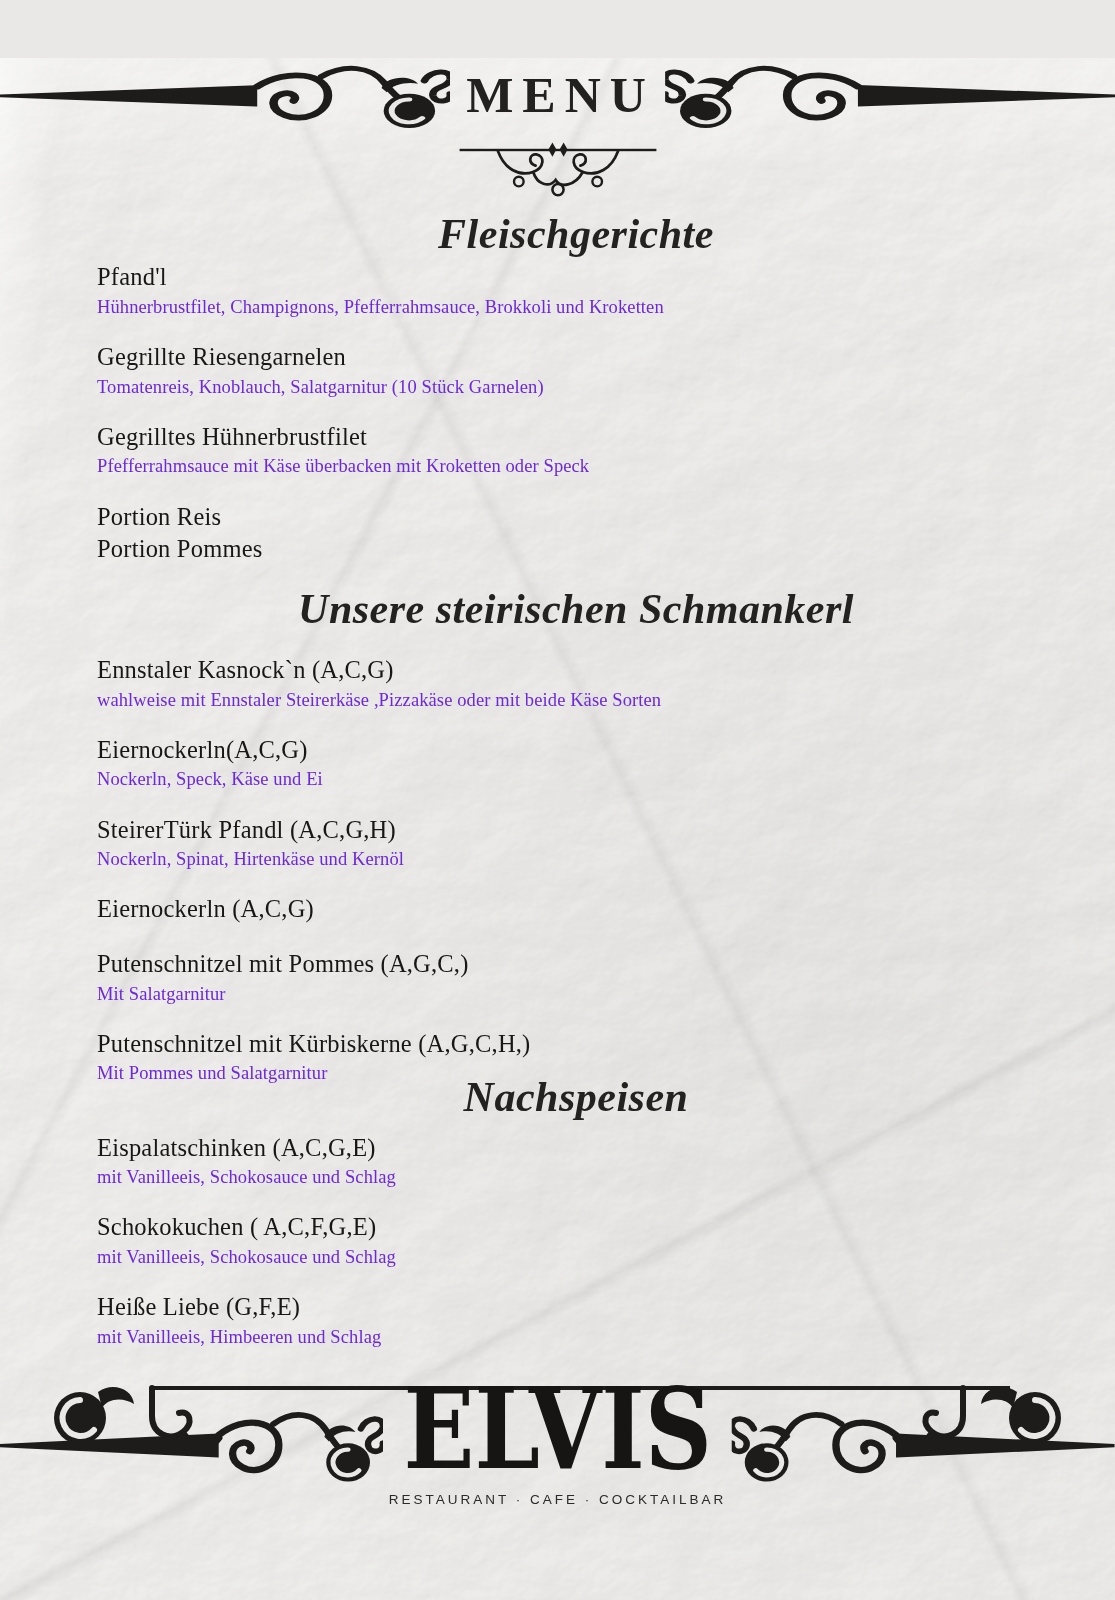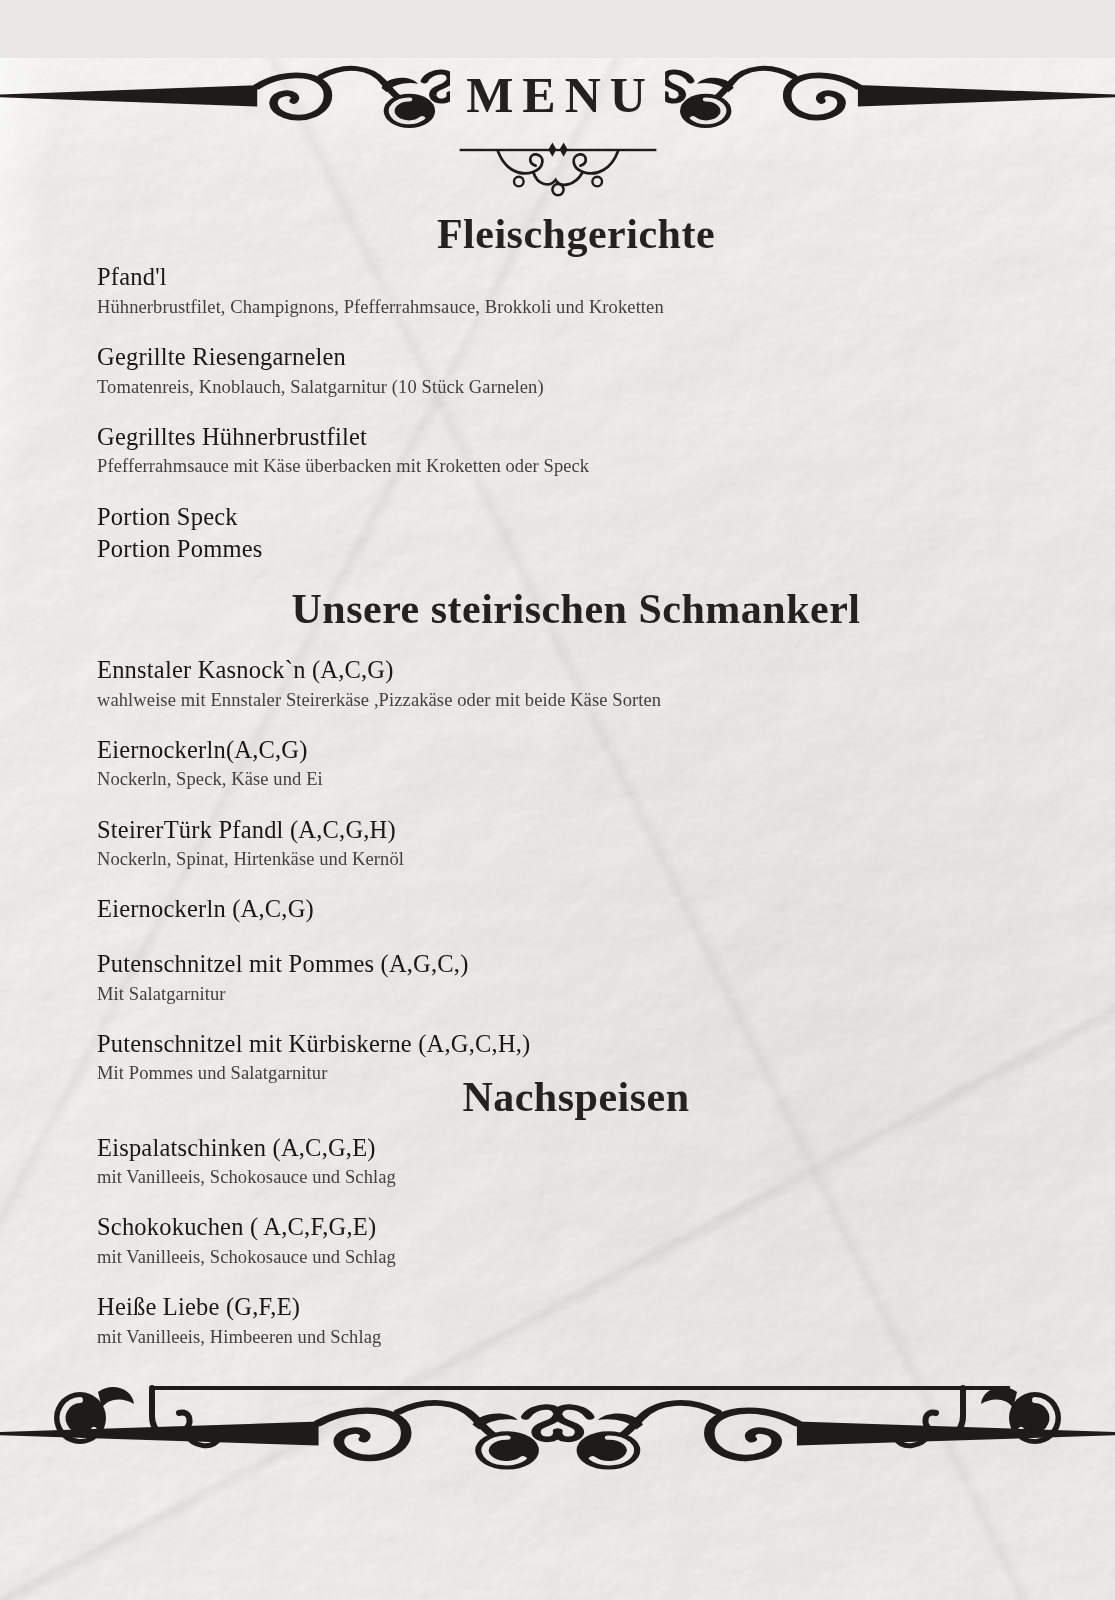--- a/index.html
+++ b/index.html
@@ -42,37 +42,37 @@
     font-size: 50px; font-weight: bold; letter-spacing: 9px;
     padding: 0 10px 6px 16px; color: #232120;
     font-family: "Liberation Serif", serif;
     white-space: nowrap;
   }
   .sub-flourish { display: block; margin: 2px auto 0 auto; width: 232px; height: 64px; }
 
   
   .menu-body { padding: 0 60px 0 97px; }
   .section-title {
-    font-weight: 600;
+    font-style: italic; font-weight: 600;
     font-size: 42px; line-height: 1.05;
     text-align: center; margin: 0; color: #242221;
     letter-spacing: 0.5px;
   }
   .section-0 .section-title { margin: 8px 0 6px 0; }
   .section-1 .section-title { margin: -2px 0 24px 0; }
   .section-2 .section-title { margin: -34px 0 14px 0; }
 
   .menu-item { margin-bottom: 24px; font-family: Liberation Serif, serif; }
   .menu-item.compact { margin-bottom: 2px; }
   .item-name {
     font-size: 24.5px; line-height: 1.25; color: #181716;
     letter-spacing: 0.2px;
   }
   .item-desc {
-    font-size: 18.5px; line-height: 1.2; color: #404040;
+    font-size: 18.5px; line-height: 1.2; color: #6d28d9;
     margin-top: 3px; letter-spacing: 0.1px;
   }
 
   
   .footer { position: relative; height: 230px; margin-top: 12px; }
   .footer-frame { position: absolute; top: 0; left: 0; width: 1115px; height: 110px; }
   .footer-row {
     position: absolute; top: 16px; left: 0; right: 0;
     display: flex; align-items: center;
   }
@@ -167,21 +167,21 @@
         <div class="item-name">Gegrillte Riesengarnelen</div>
         <div class="item-desc">Tomatenreis, Knoblauch, Salatgarnitur (10 Stück Garnelen)</div>
       </div>
 
       <div class="menu-item">
         <div class="item-name">Gegrilltes Hühnerbrustfilet</div>
         <div class="item-desc">Pfefferrahmsauce mit Käse überbacken mit Kroketten oder Speck</div>
       </div>
 
       <div class="menu-item compact no-desc">
-        <div class="item-name">Portion Speck</div>
+        <div class="item-name">Portion Reis</div>
 
       </div>
 
       <div class="menu-item no-desc">
         <div class="item-name">Portion Pommes</div>
 
       </div>
     </div>
       </section>
 
@@ -262,20 +262,24 @@
           <svg viewBox="0 0 420 120" preserveAspectRatio="none" xmlns="http://www.w3.org/2000/svg">
             <polygon class="ink" points="0,55 240,42 240,72 0,59"></polygon>
             <path class="ink-stroke" stroke-width="8" d="M240,44 C268,18 306,26 306,56 C306,82 282,94 266,84 C252,76 252,58 264,54 C272,51 278,58 274,64"></path>
             <path class="ink-stroke" stroke-width="7" d="M300,30 C322,12 346,16 358,38 C368,56 374,66 388,70"></path>
             <circle class="ink" cx="382" cy="78" r="24"></circle>
             <path class="paper-stroke" stroke-width="5.5" d="M382,62 a16,16 0 1,0 12,26"></path>
             <path class="ink" d="M356,46 C360,30 382,27 390,40 C381,37 366,40 361,52 Z"></path>
             <path class="ink-stroke" stroke-width="7" d="M396,36 c6,-16 26,-16 24,-2 c-2,12 -18,10 -16,23 c2,11 18,9 16,-3"></path>
           </svg>
         </div>
+        <div class="brand-block">
+          <div class="brand-logo">ELVIS</div>
+          <div class="brand-tagline">RESTAURANT · CAFE · COCKTAILBAR</div>
+        </div>
         <div class="flourish mirrored">
           <svg viewBox="0 0 420 120" preserveAspectRatio="none" xmlns="http://www.w3.org/2000/svg">
             <polygon class="ink" points="0,55 240,42 240,72 0,59"></polygon>
             <path class="ink-stroke" stroke-width="8" d="M240,44 C268,18 306,26 306,56 C306,82 282,94 266,84 C252,76 252,58 264,54 C272,51 278,58 274,64"></path>
             <path class="ink-stroke" stroke-width="7" d="M300,30 C322,12 346,16 358,38 C368,56 374,66 388,70"></path>
             <circle class="ink" cx="382" cy="78" r="24"></circle>
             <path class="paper-stroke" stroke-width="5.5" d="M382,62 a16,16 0 1,0 12,26"></path>
             <path class="ink" d="M356,46 C360,30 382,27 390,40 C381,37 366,40 361,52 Z"></path>
             <path class="ink-stroke" stroke-width="7" d="M396,36 c6,-16 26,-16 24,-2 c-2,12 -18,10 -16,23 c2,11 18,9 16,-3"></path>
           </svg>

